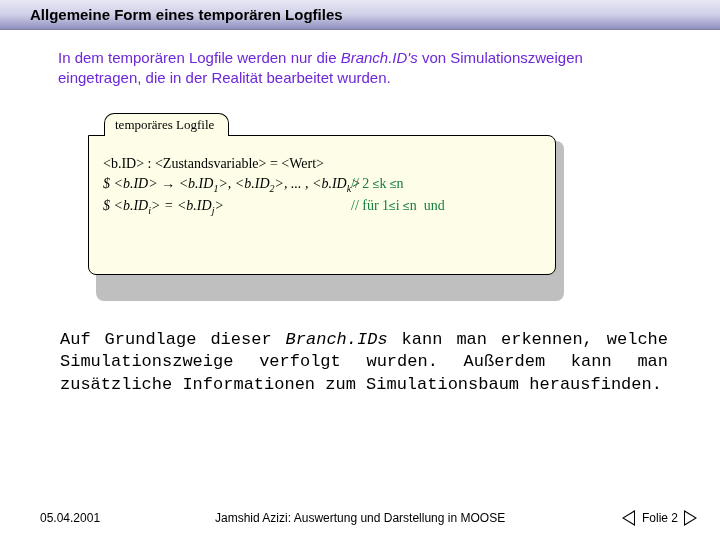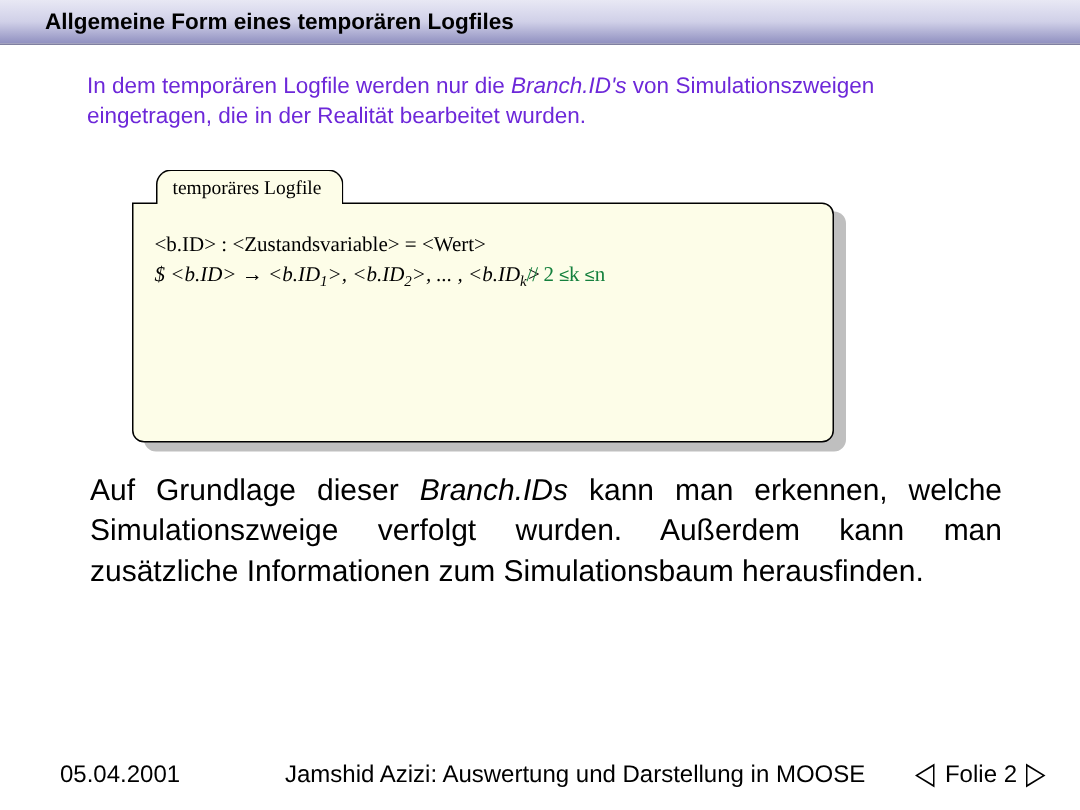--- a/index.html
+++ b/index.html
@@ -59,51 +59,53 @@
     border-radius: 0 8px 8px 8px;
     z-index: 0;
   }
   .file-body {
     position: relative;
     z-index: 1;
     background: #fdfde8;
     border: 1px solid #000;
     border-radius: 0 8px 8px 8px;
     width: 468px;
-    height: 160px;
+    height: 140px;
     margin-top: -1px;
     padding: 18px 14px;
     font-family: "Times New Roman", serif;
     font-size: 14px;
     line-height: 1.45;
     white-space: nowrap;
   }
   .file-body .row { display: block; }
   .file-body .c1 { display: inline-block; width: 248px; font-style: italic; }
   .file-body .cm { color: #15803d; }
   .sub { font-size: 10px; vertical-align: sub; }
   .le { font-family: Arial, sans-serif; font-size: 12px; }
   .outro {
-    margin-top: 19px;
-    font-size: 20px;
+    margin-top: 54px;
+    font-size: 17px;
     line-height: 1.35;
     text-align: justify;
     padding: 0 2px;
+    font-family: Liberation Mono, monospace;
   }
   .outro .italic { font-style: italic; }
   .footer {
     position: absolute;
     bottom: 14px;
     left: 0;
     width: 720px;
     padding: 0 22px 0 40px;
     display: flex;
     align-items: center;
-    font-size: 16px;
+    font-size: 12px;
     color: #000;
+    gap: 25px;
   }
   .footer .date { width: 150px; }
   .footer .center { flex: 1; }
   .footer .nav { display: flex; align-items: center; gap: 6px; }
   .tri-wrap {
     position: relative;
     width: 14px; height: 16px;
     display: inline-block;
   }
   .tri-wrap .outer {
@@ -143,20 +145,23 @@
   </p>
 
   <div class="file-wrap">
     <div class="tab">temporäres Logfile</div>
     <div class="file-body-shadow"></div>
     <div class="file-body">
       <span class="row">&lt;b.ID&gt; : &lt;Zustandsvariable&gt; = &lt;Wert&gt;</span>
       <span class="row">
         <span class="c1">$ &lt;b.ID&gt; → &lt;b.ID<span class="sub">1</span>&gt;, &lt;b.ID<span class="sub">2</span>&gt;, ... , &lt;b.ID<span class="sub">k</span>&gt;</span><span class="cm">// 2 <span class="le">≤</span>k <span class="le">≤</span>n</span>
       </span>
+      <span class="row">
+        <span class="c1">$ &lt;b.ID<span class="sub">i</span>&gt; = &lt;b.ID<span class="sub">j</span>&gt;</span><span class="cm">// für 1<span class="le">≤</span>i <span class="le">≤</span>n &nbsp;und</span>
+      </span>
     </div>
   </div>
 
   <p class="outro">
     <span>Auf Grundlage dieser </span><span class="italic">Branch.IDs</span><span> kann man erkennen, welche Simulationszweige verfolgt wurden. Außerdem kann man zusätzliche Informationen zum Simulationsbaum herausfinden.</span>
   </p>
 
 </div>
 
 <div class="footer">

